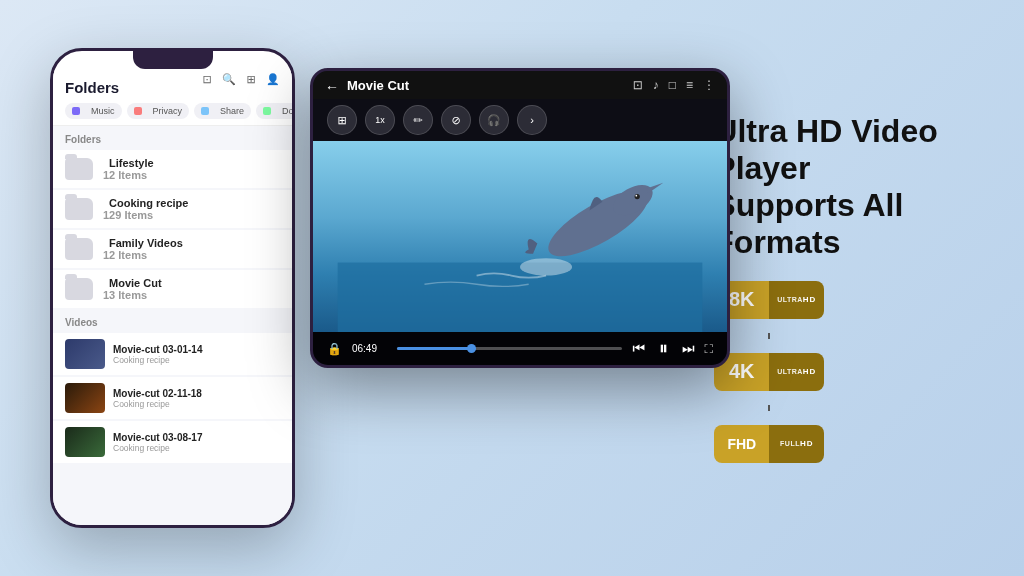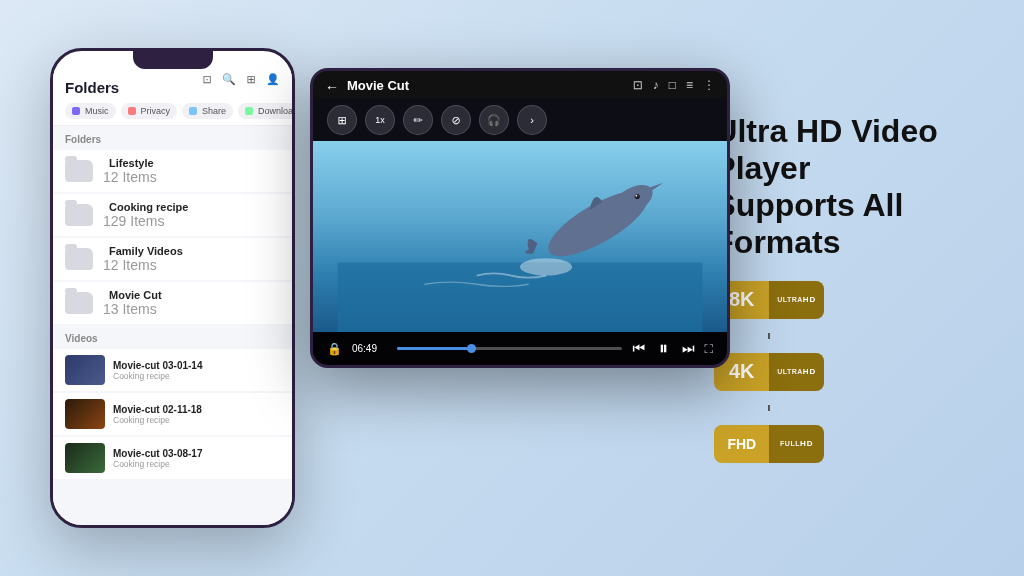--- a/index.html
+++ b/index.html
@@ -58,21 +58,21 @@
       color: #1a1a2e;
       margin-bottom: 7px;
     }
     .phone-tabs {
       display: flex;
       gap: 5px;
     }
     .phone-tab {
       display: flex;
       align-items: center;
-      gap: 5px;
+      gap: 11px;
       background: #f0f0f5;
       border-radius: 14px;
       padding: 3px 7px;
       font-size: 9px;
       color: #555;
     }
     .phone-tab .tab-icon {
       width: 8px;
       height: 8px;
       background: #7c6af7;
@@ -130,22 +130,23 @@
       background: #d8d8e0;
       border-radius: 3px 3px 0 0;
     }
     .folder-info .folder-name {
       font-size: 11px;
       font-weight: 600;
       color: #222;
       padding-left: 6px;
     }
     .folder-info .folder-count {
-      font-size: 14px;
+      font-size: 11px;
       color: #999;
+      font-weight: bold;
     }
     .video-item {
       display: flex;
       align-items: center;
       gap: 8px;
       padding: 6px 12px;
       background: #fff;
       margin: 1px 0;
     }
     .video-thumb {

